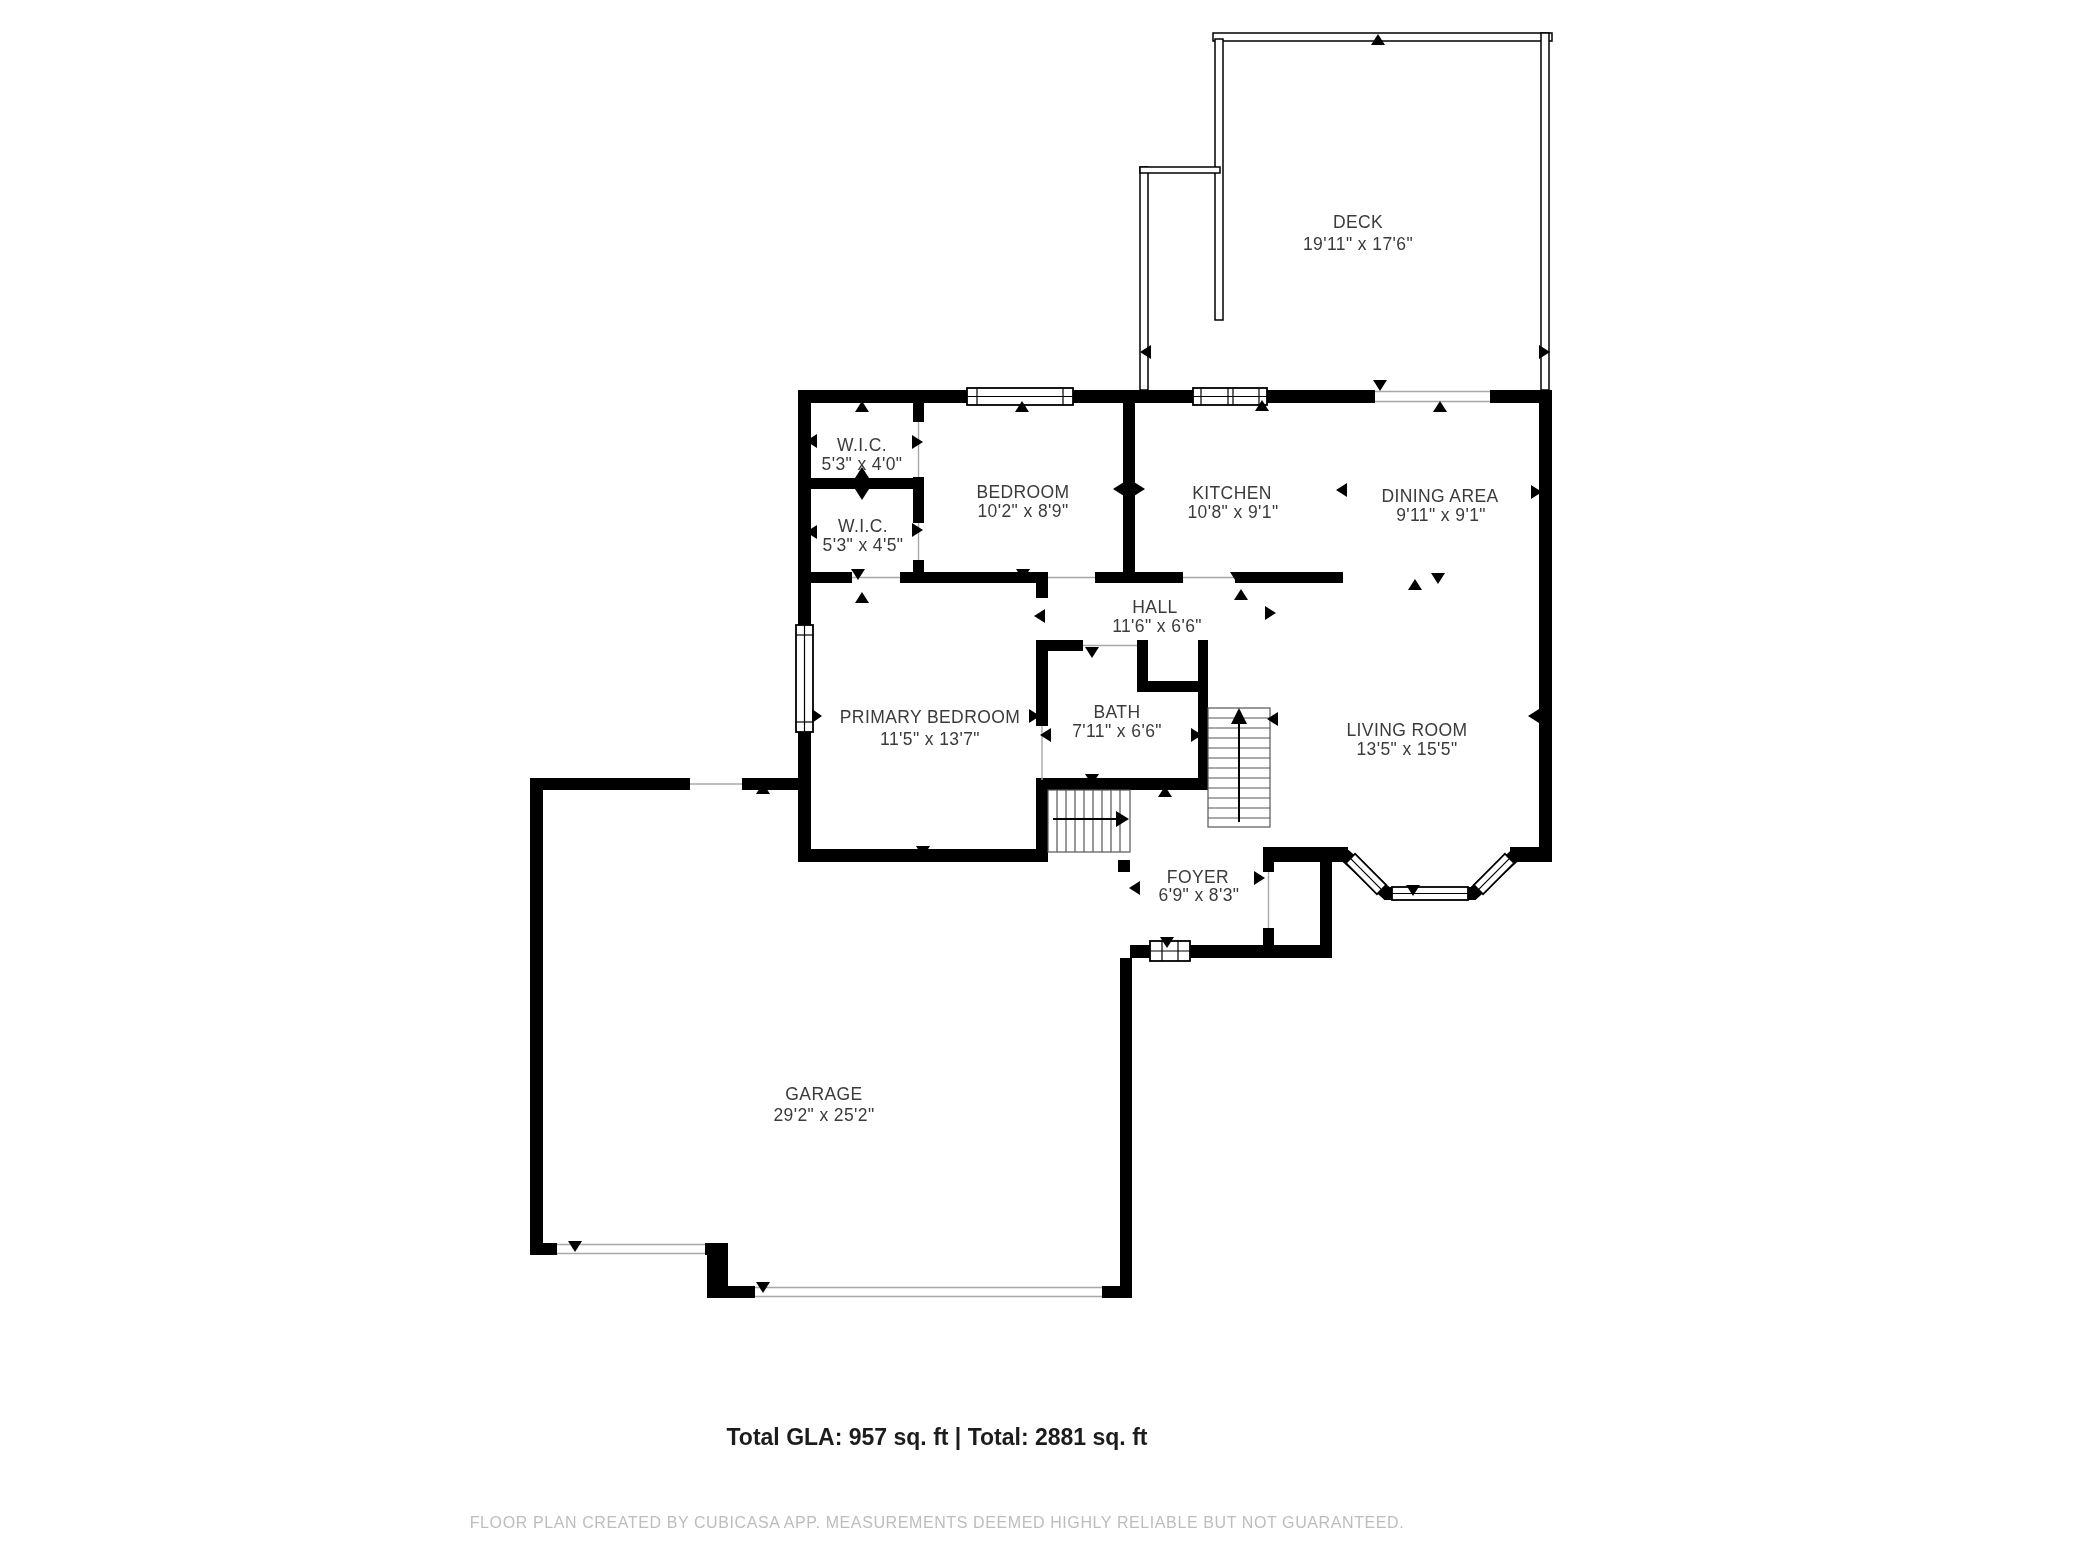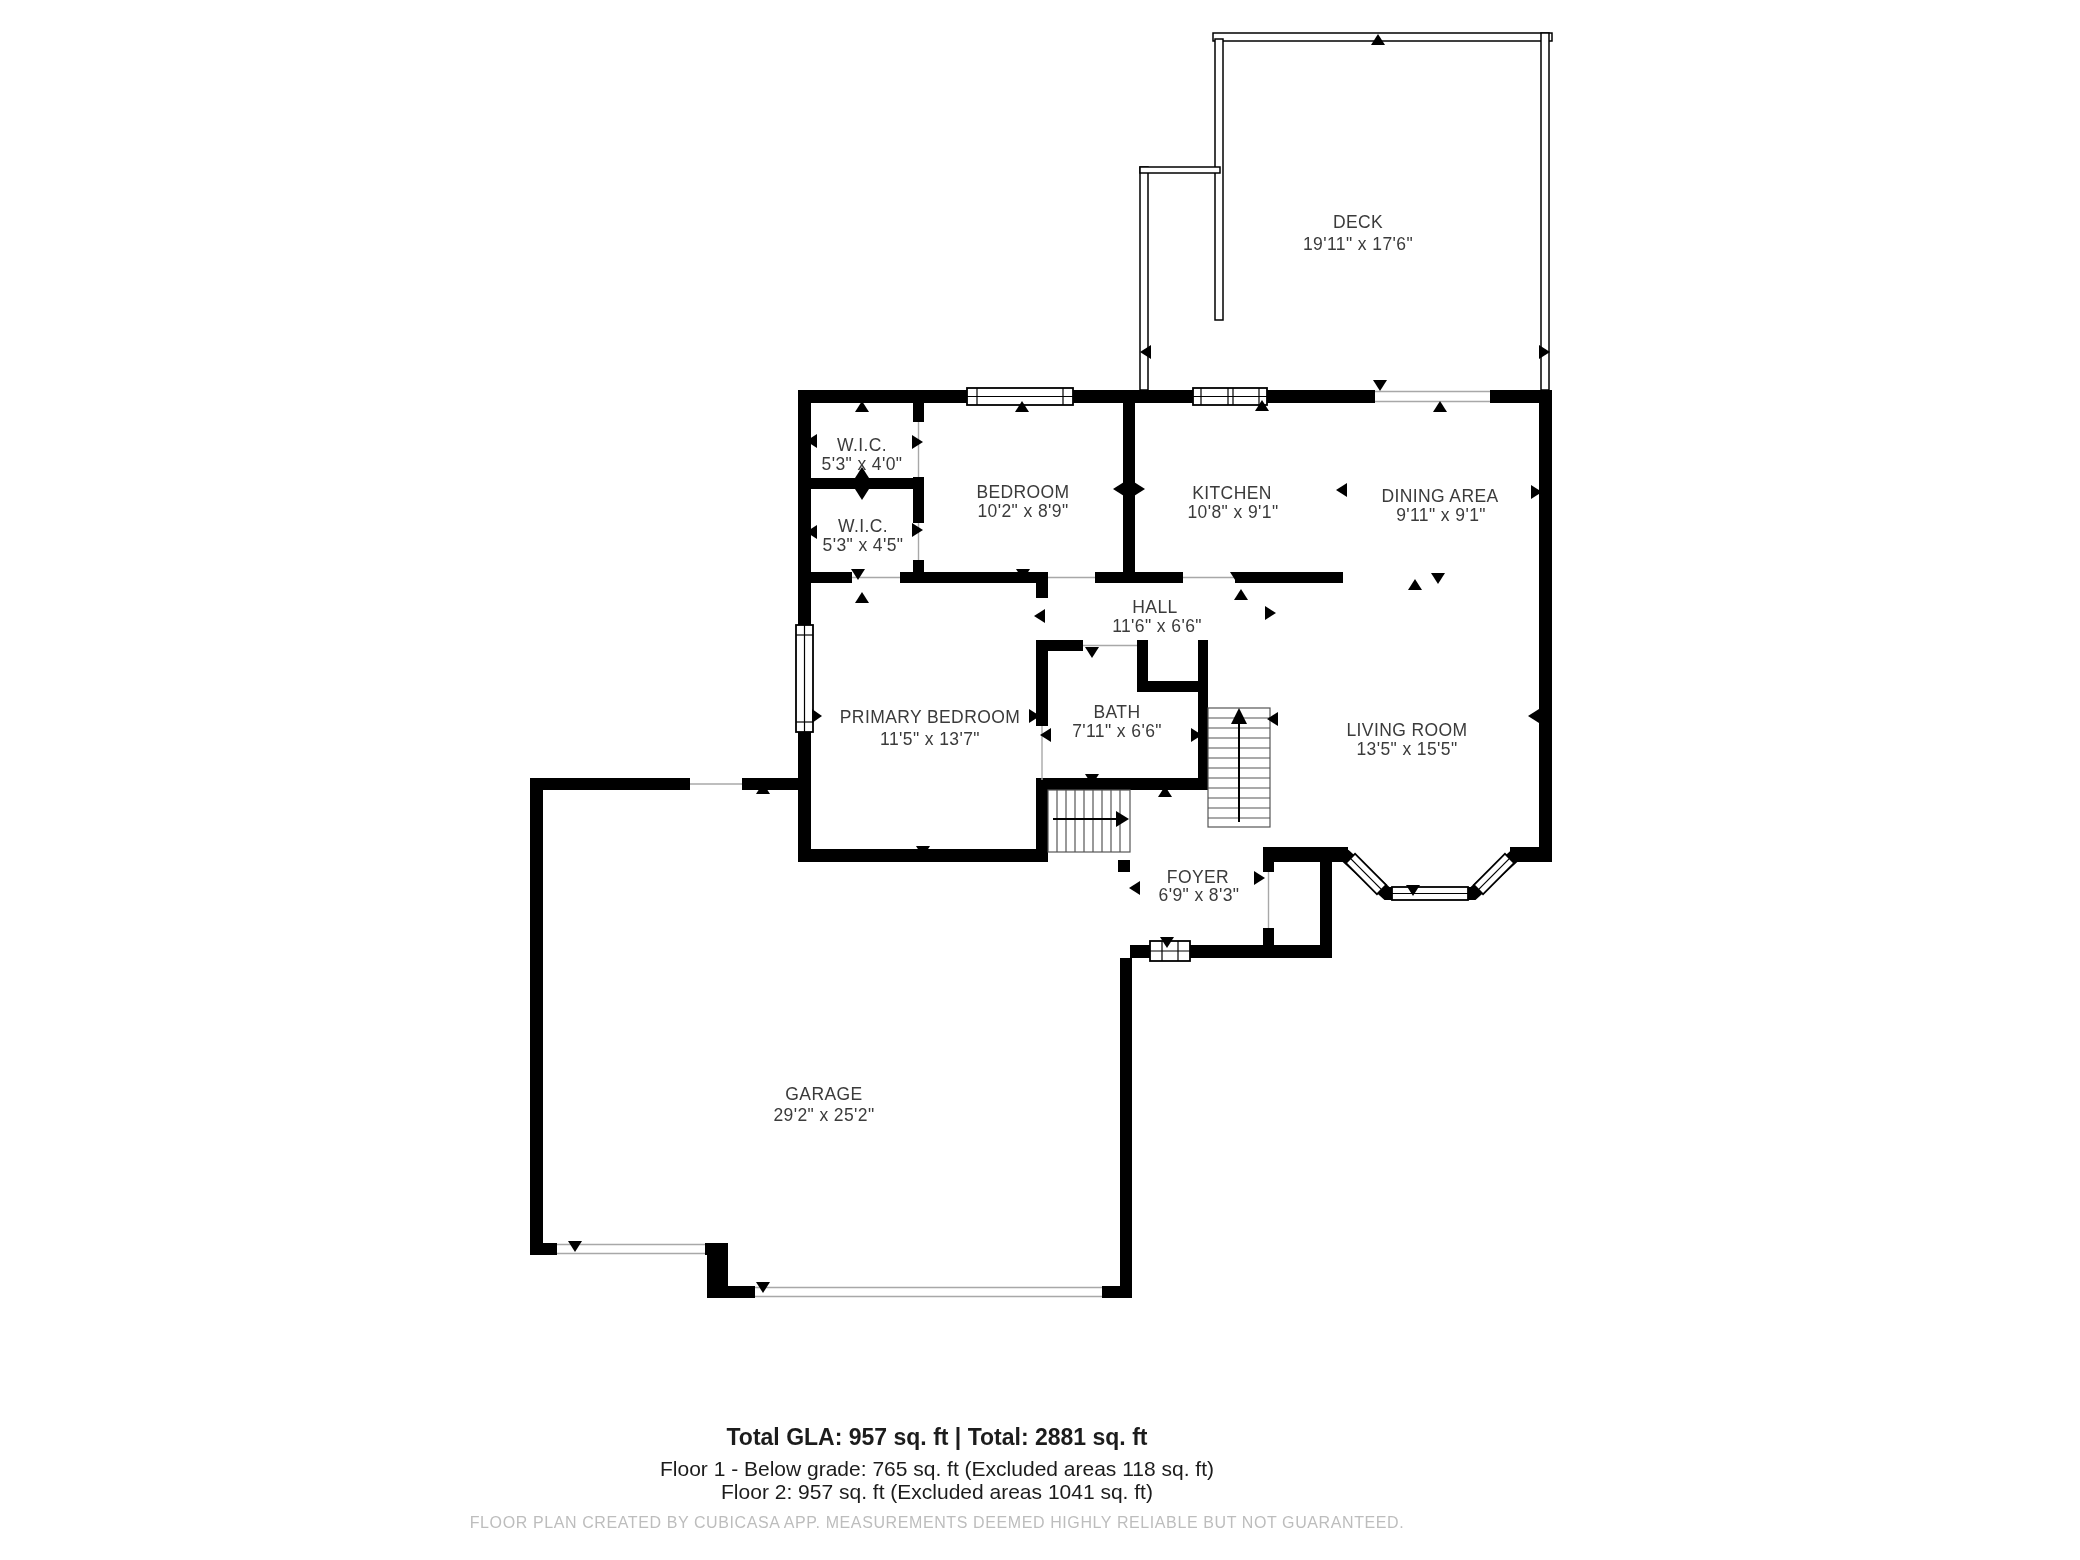--- a/index.html
+++ b/index.html
@@ -282,17 +282,15 @@
 
       <text class="room-name" x="1198" y="883">FOYER</text>
       <text class="room-dims" x="1199" y="901">6'9" x 8'3"</text>
 
       <text class="room-name" x="824" y="1100">GARAGE</text>
       <text class="room-dims" x="824" y="1121">29'2" x 25'2"</text>
     </g>
   </svg>
 
   <div class="footer footer-line1">Total GLA: 957 sq. ft | Total: 2881 sq. ft</div>
-  <div class="footer footer-line2">Floor 1 - Below grade: 765 sq. ft (Excluded areas 118 sq. ft)</div>
-  <div class="footer footer-line3">Floor 2: 957 sq. ft (Excluded areas 1041 sq. ft)</div>
   <div class="footer footer-disclaimer">FLOOR PLAN CREATED BY CUBICASA APP. MEASUREMENTS DEEMED HIGHLY RELIABLE BUT NOT GUARANTEED.</div>
 
 </div>
 
 </body></html>

